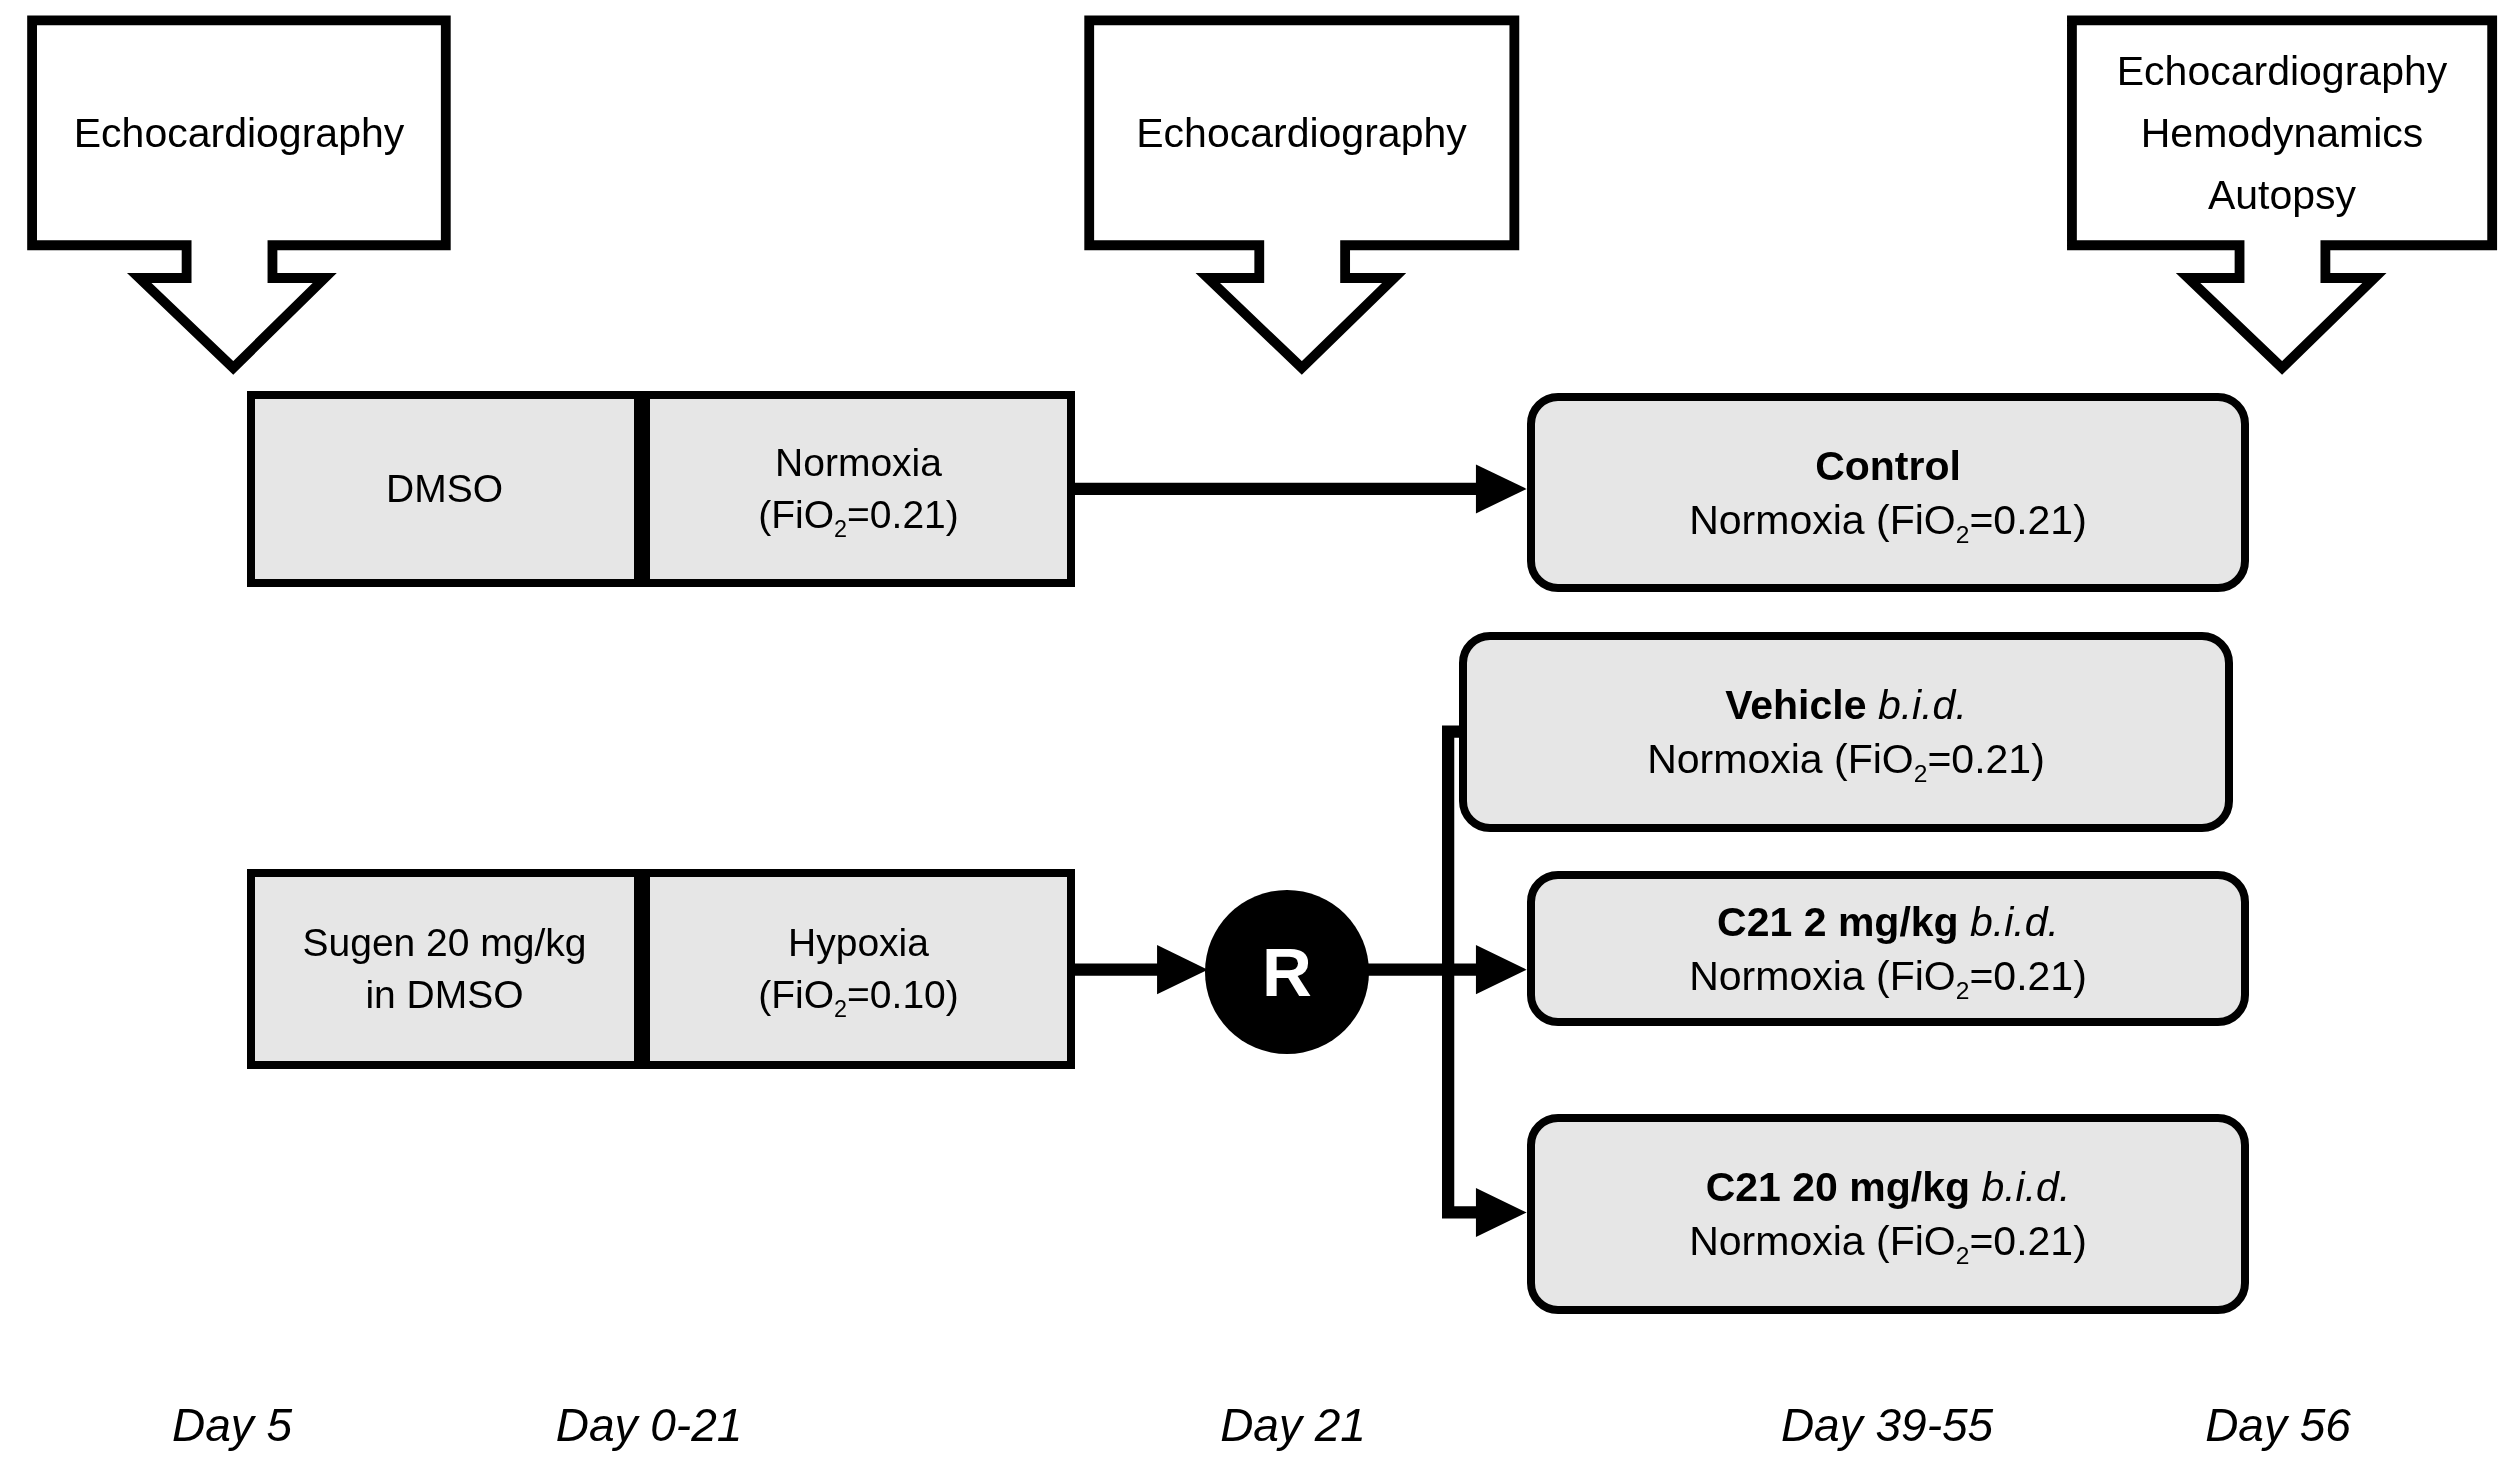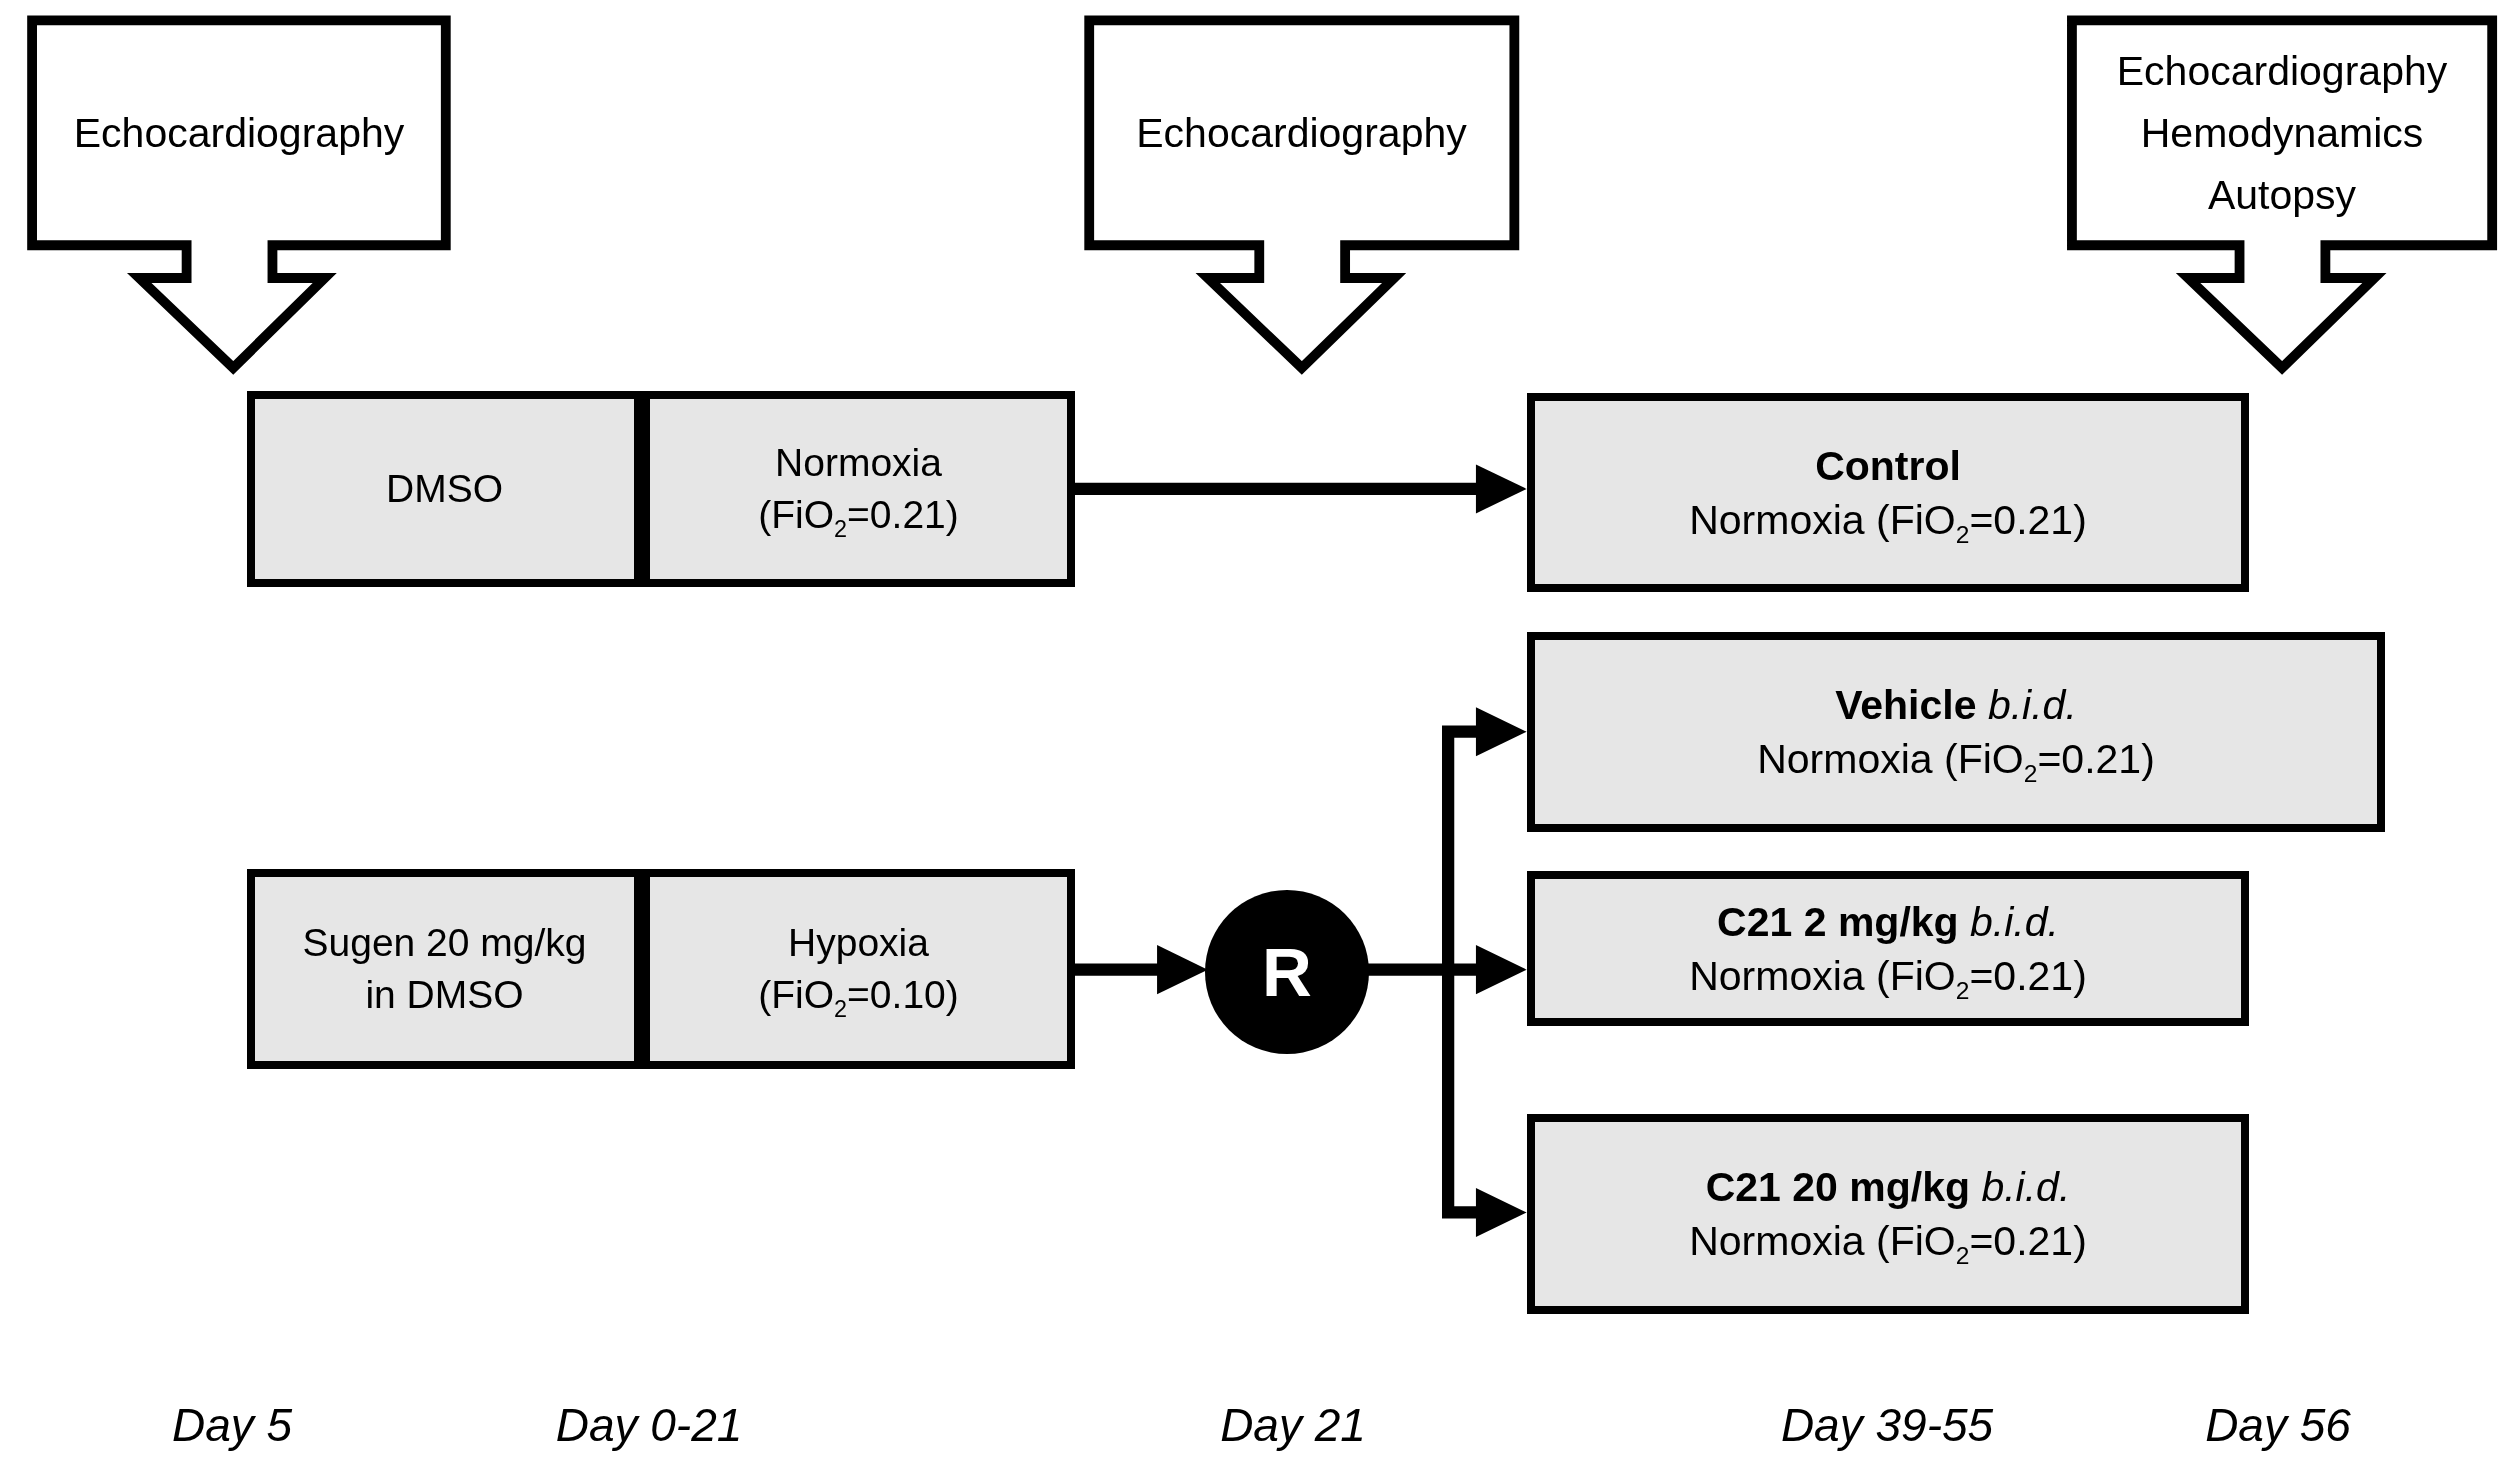--- a/index.html
+++ b/index.html
@@ -34,21 +34,21 @@
     background: #e6e6e6;
     border: 8.2px solid #000000;
     display: flex;
     flex-direction: column;
     align-items: center;
     justify-content: center;
     text-align: center;
     font-size: 39px;
     line-height: 52px;
   }
-  .gbox.right { font-size: 41px; line-height: 54px; }
+  .gbox.right { font-size: 41px; line-height: 54px; border-radius: 31px; }
   .bold { font-weight: bold; }
   .bid { font-style: italic; margin-left: 11.4px; font-weight: normal; }
   sub { font-size: 0.6em; line-height: 0; }
   #randomization-circle {
     position: absolute;
     left: 1205px; top: 890px;
     width: 164px; height: 164px;
     border-radius: 50%;
     background: #000000;
     color: #ffffff;
@@ -128,21 +128,21 @@
     <span>R</span>
   </div>
 
   <div class="gbox right" style="left:1527px; top:393px; width:722px; height:199px;">
     <div>
       <span class="bold">Control</span>
     </div>
     <div><span>Normoxia (FiO</span><sub>2</sub><span>=0.21)</span></div>
   </div>
 
-  <div class="gbox right" style="left:1527px; top:632px; width:858px; height:200px;">
+  <div class="gbox right" style="left:1459px; top:632px; width:774px; height:200px;">
     <div>
       <span class="bold">Vehicle</span><span class="bid">b.i.d.</span>
     </div>
     <div><span>Normoxia (FiO</span><sub>2</sub><span>=0.21)</span></div>
   </div>
 
   <div class="gbox right" style="left:1527px; top:871px; width:722px; height:155px;">
     <div>
       <span class="bold">C21 2 mg/kg</span><span class="bid">b.i.d.</span>
     </div>

